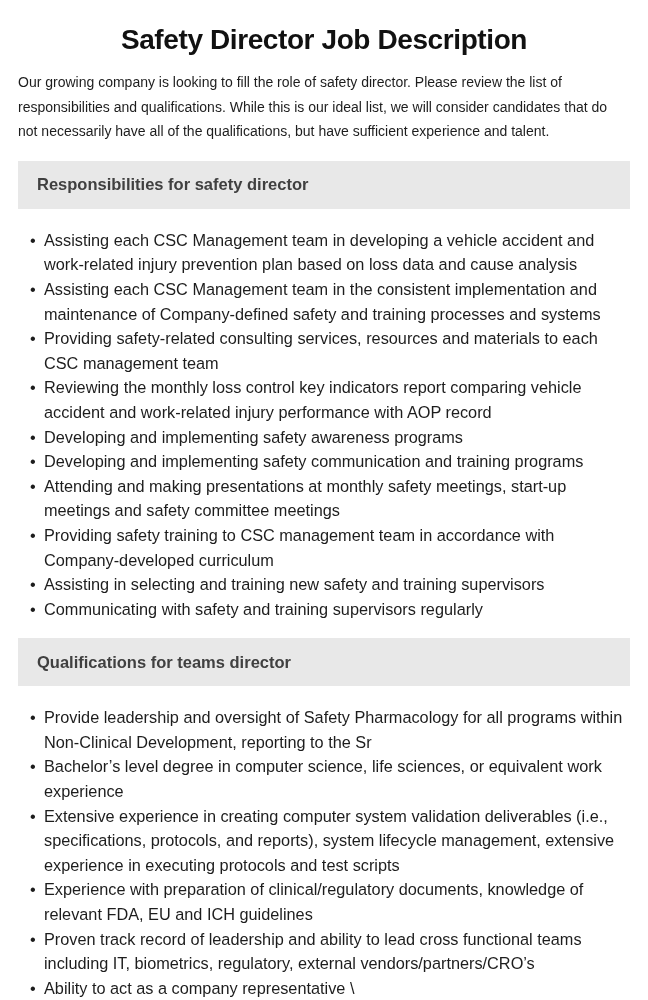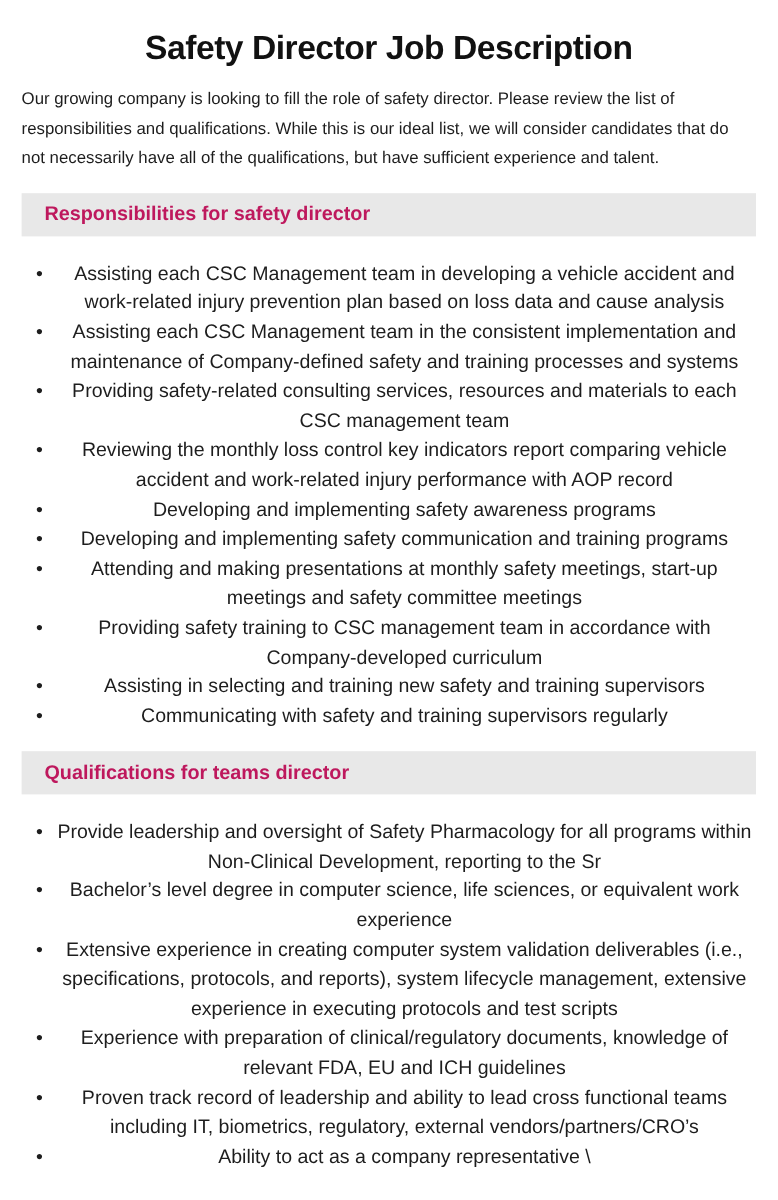--- a/index.html
+++ b/index.html
@@ -31,39 +31,38 @@
     color: #111111;
   }
   .intro {
     margin: 13px 0 0 0;
     font-size: 14px;
     line-height: 24.6px;
     color: #1d1d1d;
   }
   .section-heading {
     margin-top: 17px;
-    height: 36px;
+    height: 48px;
     background: #e8e8e8;
     display: flex;
     align-items: center;
     padding-left: 19px;
     font-size: 16.5px;
     font-weight: 700;
-    color: #be185d;
+    color: #404040;
   }
   ul.bullet-list {
     list-style: none;
     margin: 19px 0 0 0;
     padding: 0 0 0 26px;
     font-size: 16.3px;
     line-height: 24.6px;
   }
   ul.bullet-list li {
     position: relative;
-    text-align: center;
   }
   ul.bullet-list li::before {
     content: "\2022";
     position: absolute;
     left: -14px;
     top: 0;
   }
 </style>
 </head>
 <body>

